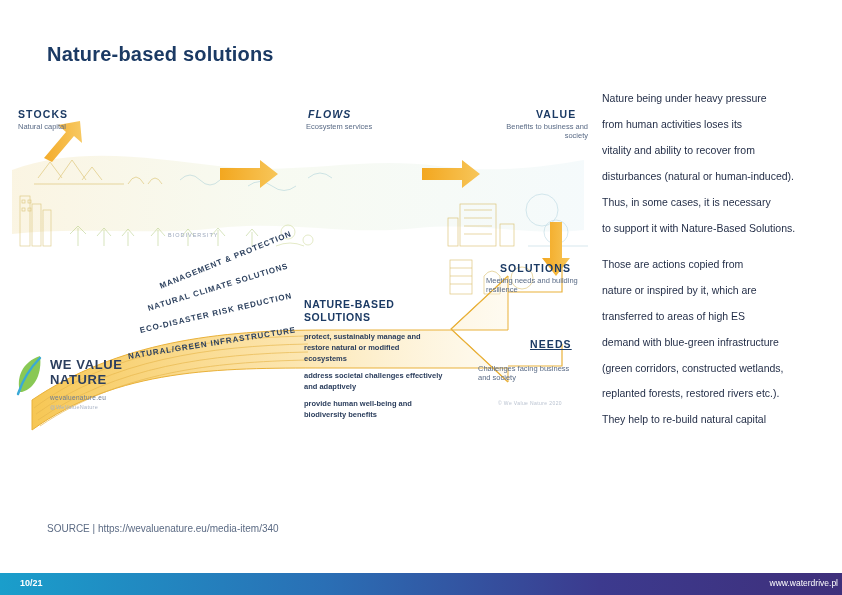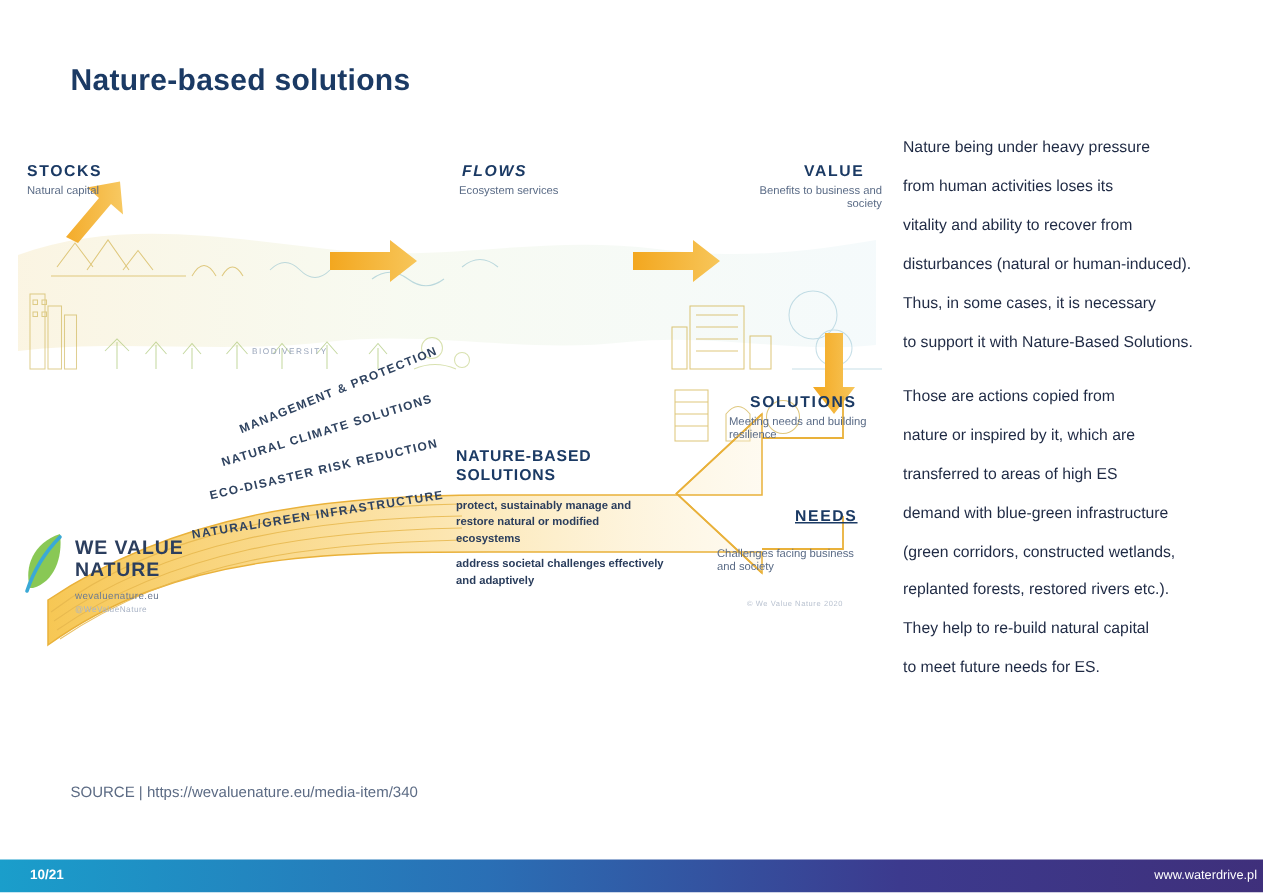--- a/index.html
+++ b/index.html
@@ -346,20 +346,21 @@
     <div class="band band1">MANAGEMENT &amp; PROTECTION</div>
     <div class="band band2">NATURAL CLIMATE SOLUTIONS</div>
     <div class="band band3">ECO-DISASTER RISK REDUCTION</div>
     <div class="band band4">NATURAL/GREEN INFRASTRUCTURE</div>
 
     <div class="nbs-block">
       <div class="nbs-title">NATURE-BASED SOLUTIONS</div>
       <div class="nbs-body">
         <p>protect, sustainably manage and restore natural or modified ecosystems</p>
         <p>address societal challenges effectively and adaptively</p>
+        <p>provide human well-being and biodiversity benefits</p>
       </div>
     </div>
   </div>
 
   <div class="logo">
     <svg width="34" height="44" viewBox="0 0 34 44">
       <path d="M6,40 C2,26 8,10 26,4 C28,20 22,36 8,40 Z" fill="#7cc242" opacity="0.9"></path>
       <path d="M4,42 C8,30 14,18 26,6" fill="none" stroke="#3aa9d6" stroke-width="2.4" stroke-linecap="round"></path>
     </svg>
     <div class="logo-name">WE VALUE NATURE</div>
@@ -377,21 +378,20 @@
     <p>Thus, in some cases,  it is necessary</p>
     <p>to support it with Nature-Based Solutions.</p>
     <div class="gap"></div>
     <p>Those are actions copied from</p>
     <p>nature or inspired by it, which are</p>
     <p>transferred to areas of high ES</p>
     <p>demand with blue-green infrastructure</p>
     <p>(green corridors, constructed wetlands,</p>
     <p>replanted forests, restored rivers etc.).</p>
     <p>They help to re-build natural capital</p>
-    <p>to meet future needs for ES.</p>
   </div>
 
   <div class="footer">
     <div class="footer-page">10/21</div>
     <div class="footer-url">www.waterdrive.pl</div>
   </div>
 
 </div>
 
 </body></html>

